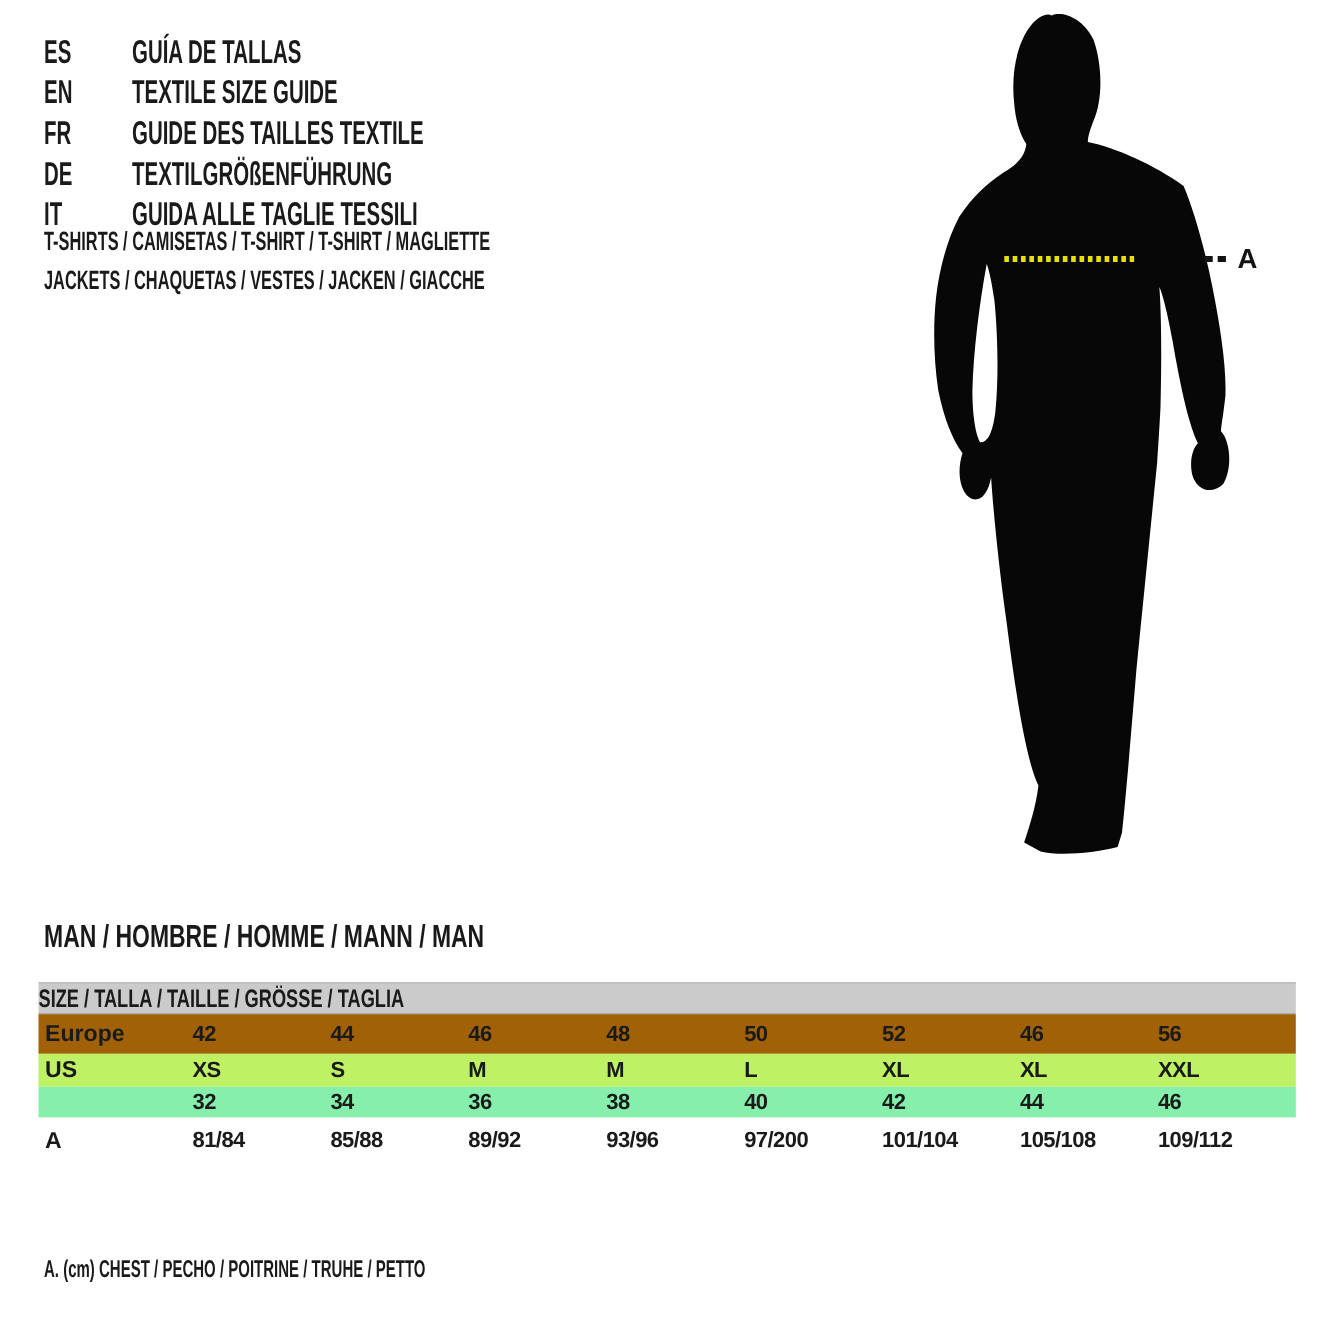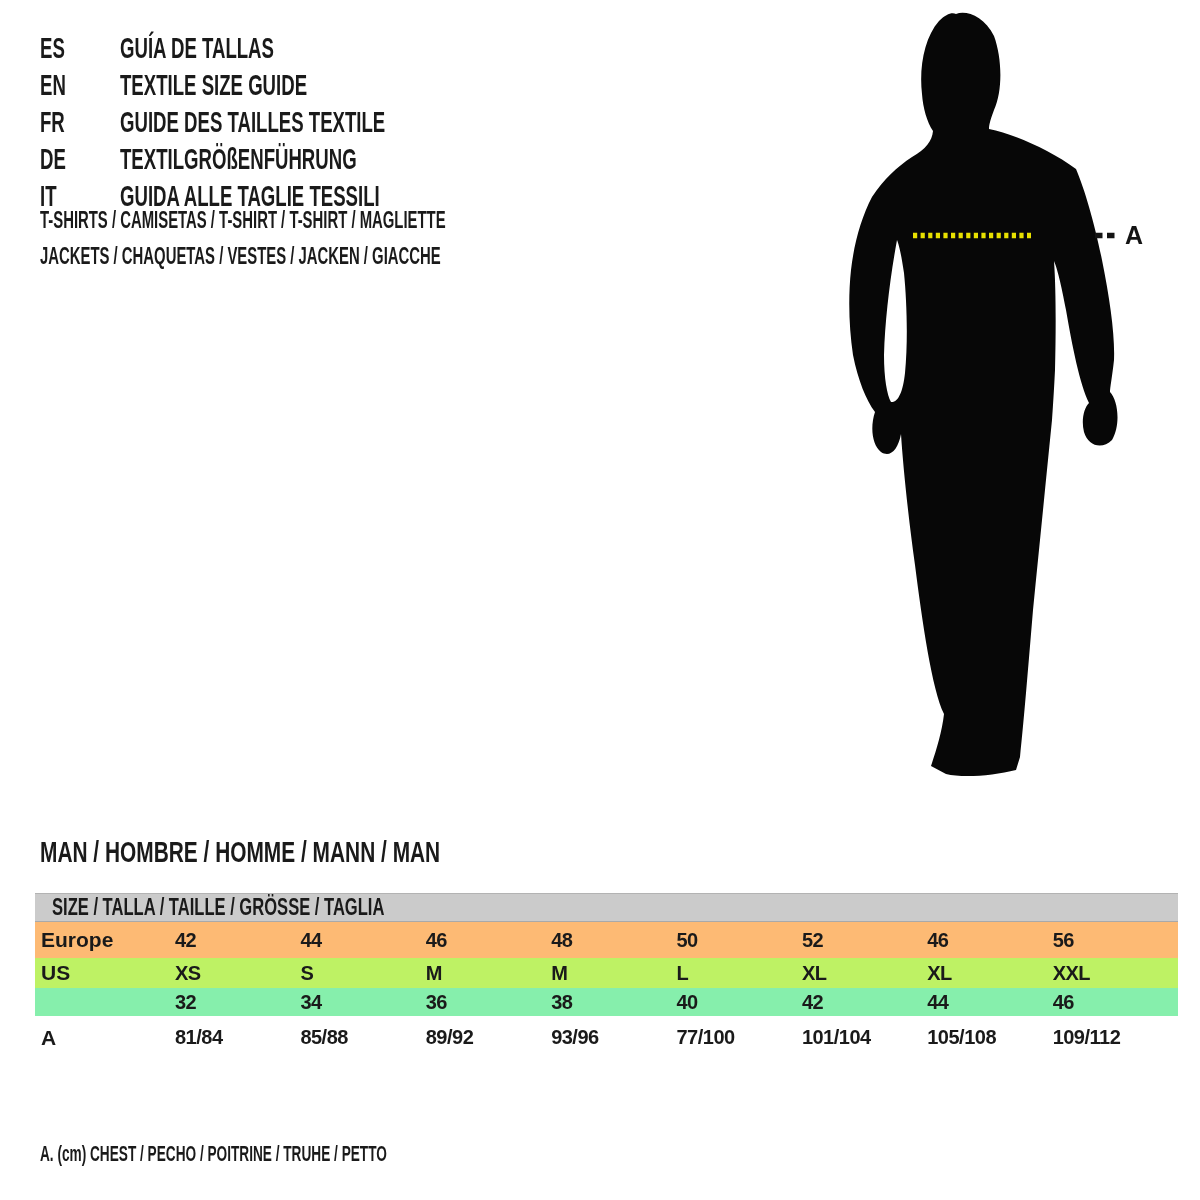--- a/index.html
+++ b/index.html
@@ -22,23 +22,23 @@
   
   .figure{position:absolute;left:820px;top:5px;width:340px;height:785px;}
   .figure svg{display:block;width:340px;height:785px;}
 
   
   .section-title{position:absolute;left:40px;top:838px;font-size:29px;line-height:28px;}
 
   
   .size-table{position:absolute;left:35px;top:893px;width:1143px;}
   .thead{height:29px;background:#cbcbcb;border-top:1px solid #b3b3b3;border-bottom:1px solid #a9a9a9;
-         box-sizing:border-box;line-height:26px;padding-left:17px;font-size:23px;}
+         box-sizing:border-box;line-height:26px;padding-left:0;font-size:23px;}
   .trow{display:grid;grid-template-columns:140px repeat(8,1fr);align-items:center;font-size:20px;}
-  .r0{height:36px;background:#fdba74;}
+  .r0{height:36px;background:#a16207;}
   .r1{height:30px;background:#bef264;}
   .r2{height:28px;background:#86efac;}
   .r3{height:43px;background:#ffffff;}
   .tlabel{padding-left:6px;font-size:21px;text-align:left;}
   .tcell{text-align:left;letter-spacing:-0.5px;}
 
   
   .footnote{position:absolute;left:40px;top:1090px;font-size:22px;line-height:34px;margin-top:47px;}
 </style>
 </head>
@@ -163,21 +163,21 @@
         <span class="tcell">42</span>
         <span class="tcell">44</span>
         <span class="tcell">46</span>
       </div>
       <div class="trow r3">
         <span class="tlabel">A</span>
         <span class="tcell">81/84</span>
         <span class="tcell">85/88</span>
         <span class="tcell">89/92</span>
         <span class="tcell">93/96</span>
-        <span class="tcell">77/100</span>
+        <span class="tcell">97/200</span>
         <span class="tcell">101/104</span>
         <span class="tcell">105/108</span>
         <span class="tcell">109/112</span>
       </div>
     </div>
 </div>
 
 <div class="footnote">
   <span class="cond">A. (cm) CHEST / PECHO / POITRINE / TRUHE / PETTO</span>
 </div>

